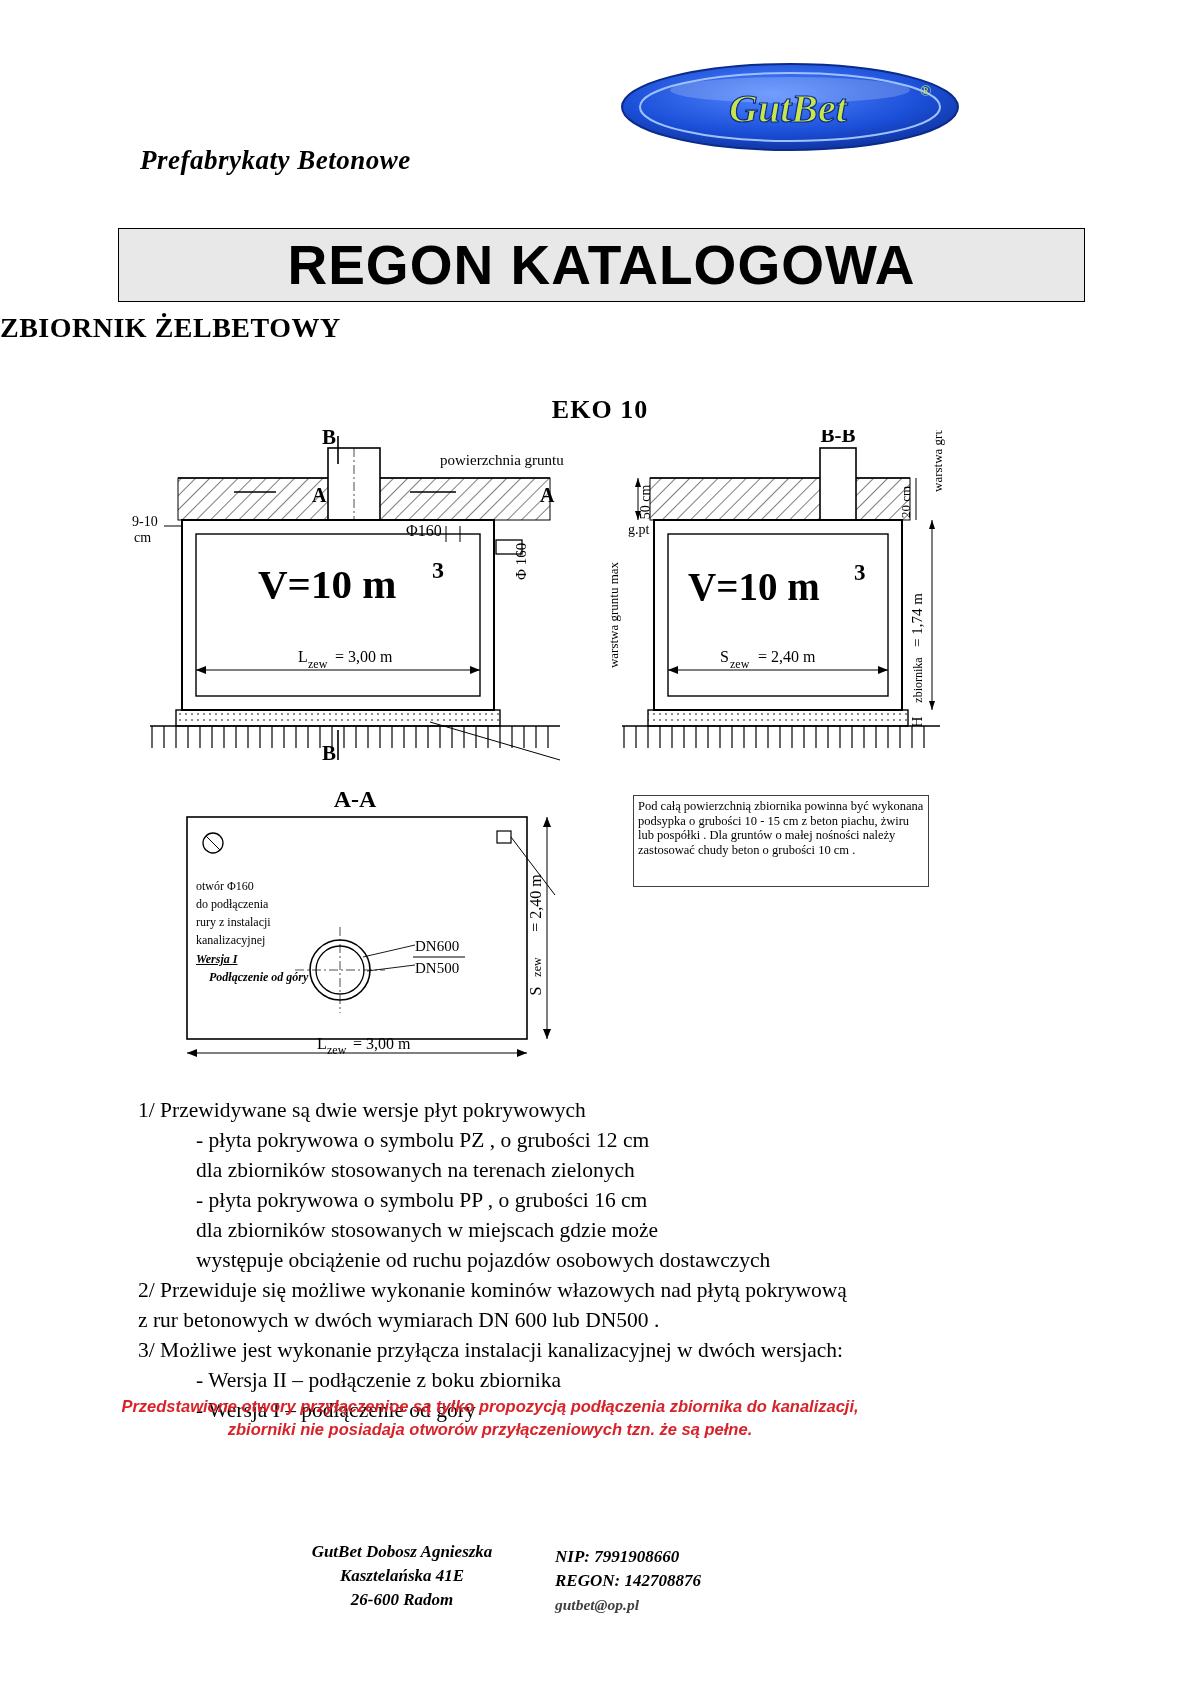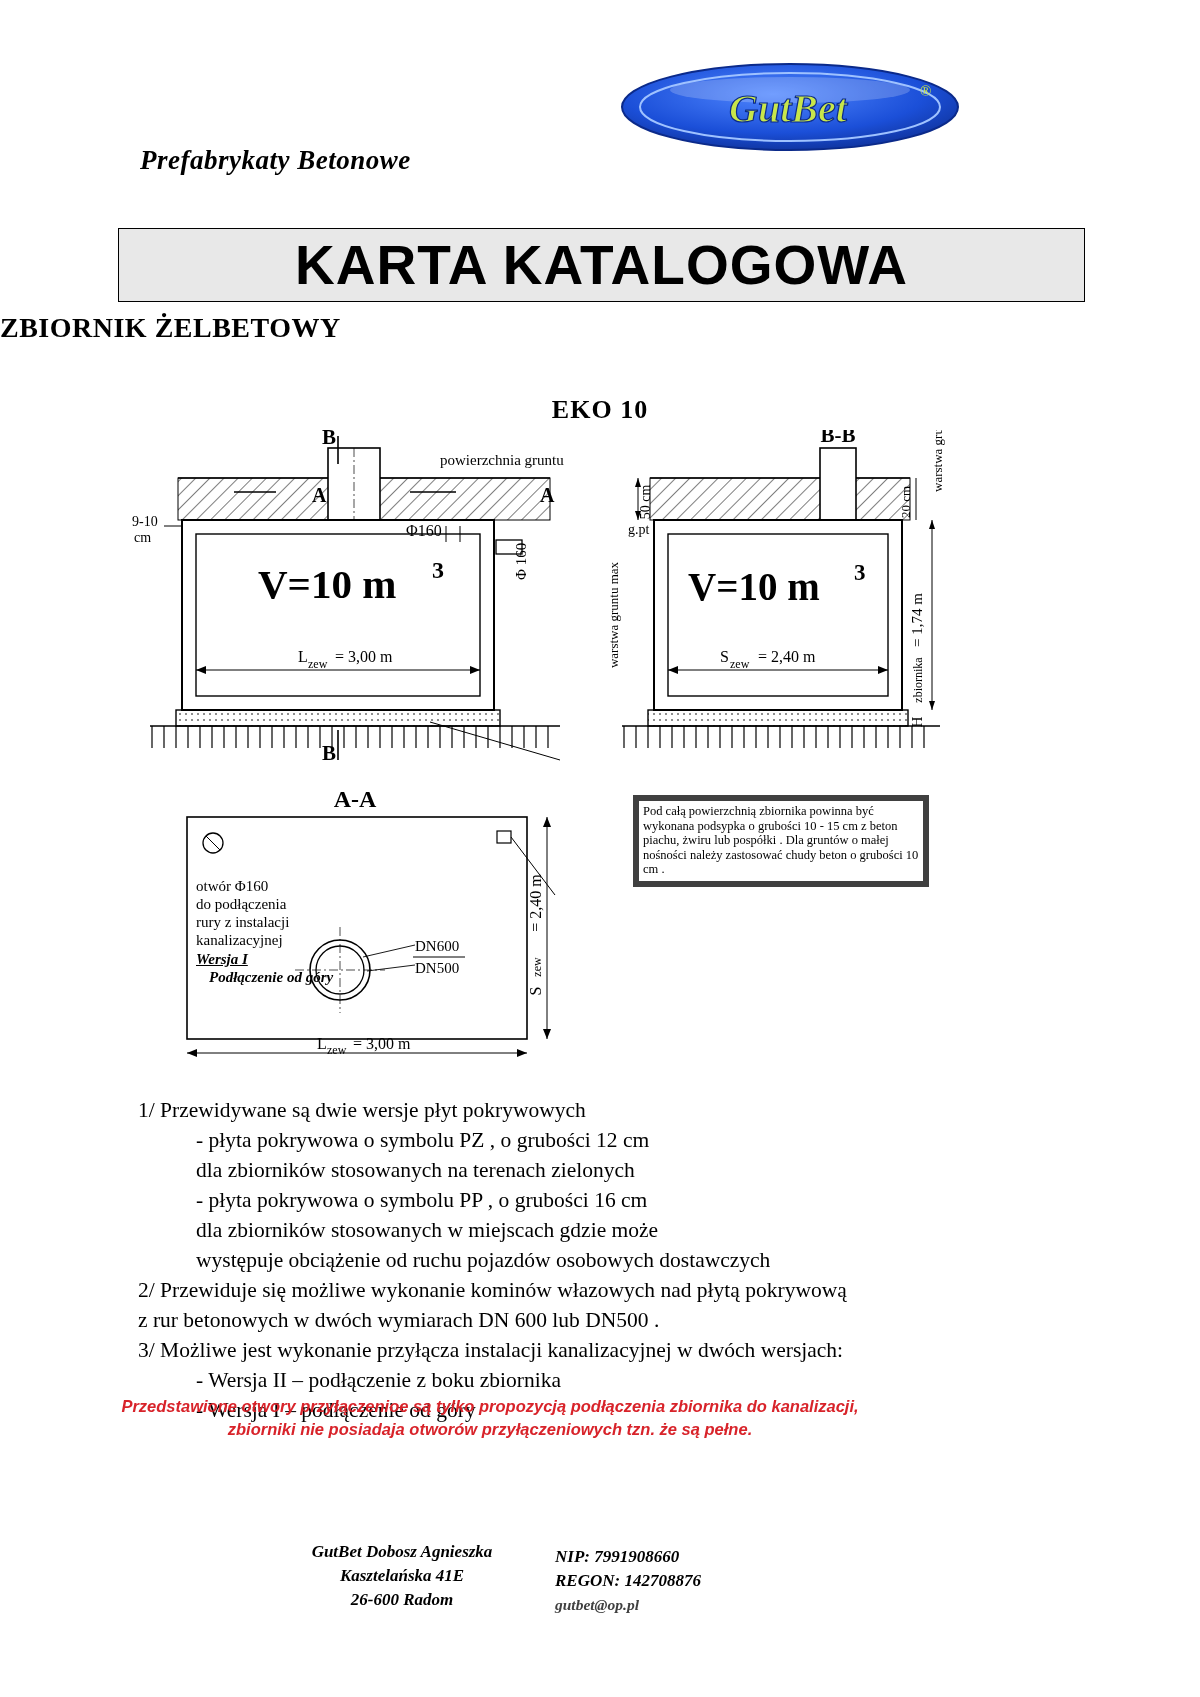--- a/index.html
+++ b/index.html
@@ -43,21 +43,21 @@
     font-weight:bold;font-size:26px;letter-spacing:1px;margin-top:48px;
   }
 
   
   .draw{position:absolute;}
   svg text{font-family:"Liberation Serif",serif;}
 
   
   .notebox{
     position:absolute;left:633px;top:795px;width:296px;height:92px;
-    border:6px solid #404040;background:#fff;
+    border:1px solid #404040;background:#fff;
     font-size:12.5px;line-height:14.6px;padding:3px 4px;
     box-sizing:border-box;
   }
 
   
   .body-text{
     position:absolute;left:138px;top:1095px;width:930px;
     font-size:21.5px;line-height:30px;
   }
   .body-text .ind{display:block;padding-left:58px;}
@@ -97,21 +97,21 @@
       </defs>
       <ellipse cx="170" cy="45" rx="168" ry="43" fill="url(#lg)" stroke="#0b2a8a" stroke-width="2"></ellipse>
       <ellipse cx="170" cy="45" rx="150" ry="34" fill="none" stroke="#9fc2ff" stroke-width="2"></ellipse>
       <ellipse cx="170" cy="28" rx="120" ry="13" fill="#ffffff" opacity="0.20"></ellipse>
       <text x="168" y="60" text-anchor="middle" font-family="Liberation Sans, sans-serif" font-size="40" font-weight="bold" font-style="italic" fill="#c8e64b" stroke="#0b2a8a" stroke-width="1.2">GutBet</text>
       <text x="300" y="34" font-family="Liberation Sans, sans-serif" font-size="15" fill="#c8e64b">®</text>
     </svg>
   </div>
 
   <div class="title-bar">
-    <span>KARTA  KATALOGOWA</span>
+    <span>REGON  KATALOGOWA</span>
   </div>
   <div class="subtitle">ZBIORNIK ŻELBETOWY</div>
   <div class="subtitle2">EKO  10</div>
 
   <div class="draw" style="left:130px;top:430px;">
     <svg width="480" height="340" viewBox="0 0 480 340">
 
       <defs>
         <pattern id="hatch" width="10" height="10" patternTransform="rotate(45)" patternUnits="userSpaceOnUse">
           <line x1="0" y1="0" x2="0" y2="10" stroke="#000" stroke-width="1"></line>
@@ -315,21 +315,21 @@
 
       <line x1="372" y1="32" x2="372" y2="254" stroke="#000" stroke-width="1"></line>
       <path d="M372,32 l-4,10 l8,0 z" fill="#000"></path>
       <path d="M372,254 l-4,-10 l8,0 z" fill="#000"></path>
       <text x="366" y="118" font-size="16" transform="rotate(-90 366 118)" text-anchor="middle">= 2,40 m</text>
       <text x="366" y="182" font-size="12" transform="rotate(-90 366 182)" text-anchor="middle">zew</text>
       <text x="366" y="206" font-size="16" transform="rotate(-90 366 206)" text-anchor="middle">S</text>
     </svg>
   </div>
 
-  <div style="position:absolute;left:196px;top:877px;width:210px;font-size:15px;line-height:18px;">
+  <div style="position:absolute;left:196px;top:877px;width:210px;font-size:12px;line-height:18px;">
     <div style="white-space:pre-line;">otwór  Φ160
 do podłączenia
 rury z  instalacji
 kanalizacyjnej</div>
     <div style="font-weight:bold;font-style:italic;text-decoration:underline;margin-top:1px;">Wersja I</div>
     <div style="font-weight:bold;font-style:italic;margin-left:13px;">Podłączenie od góry</div>
   </div>
 
 
   <div class="body-text">

